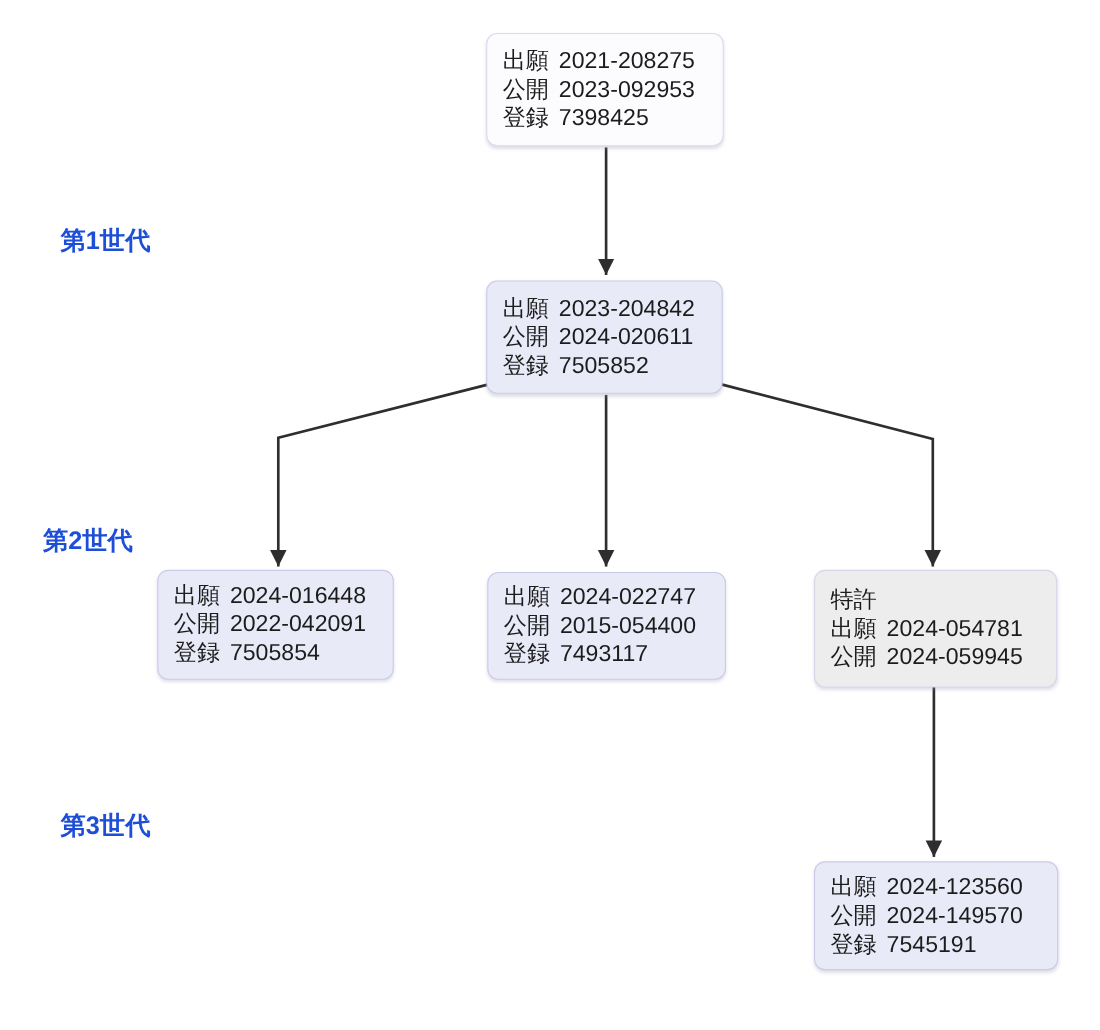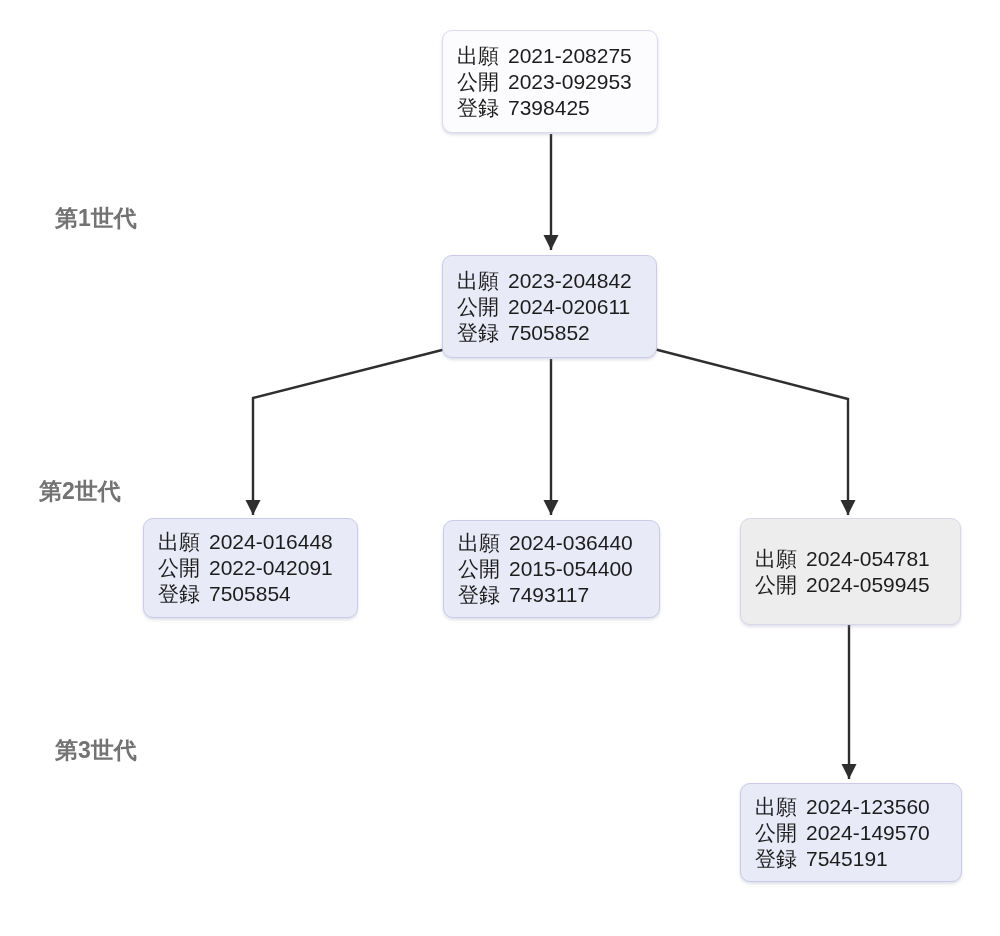--- a/index.html
+++ b/index.html
@@ -18,21 +18,21 @@
   .v-white{background:#fcfcfe;border:1.6px solid #d9dbf0;}
   .v-lav{background:#e9eaf8;border:1.6px solid #c9cbe8;}
   .v-gray{background:#ededee;border:1.6px solid #d6d7e8;}
   .node .line{display:flex;gap:9px;white-space:nowrap;}
   .n0{left:442px;top:30px;width:216px;height:103px;}
   .n1{left:442px;top:255px;width:215px;height:103px;}
   .n2{left:143px;top:518px;width:215px;height:100px;}
   .n3{left:443px;top:520px;width:217px;height:98px;}
   .n4{left:740px;top:518px;width:221px;height:107px;}
   .n5{left:740px;top:783px;width:222px;height:99px;}
-  .gen-label{position:absolute;font-weight:700;font-size:23px;color:#737373;}
+  .gen-label{position:absolute;font-weight:700;font-size:23px;color:#1d4ed8;}
   .g1{left:55px;top:203px;}
   .g2{left:39px;top:476px;}
   .g3{left:55px;top:735px;}
 </style>
 </head>
 <body>
 
 <div class="canvas">
 
   <svg class="edges" width="1000" height="936" viewBox="0 0 1000 936" aria-hidden="true">
@@ -93,33 +93,37 @@
     </div>
     <div class="line">
       <span>登録</span>
       <span>7505854</span>
     </div>
   </div>
 
   <div class="node n3 v-lav">
     <div class="line">
       <span>出願</span>
-      <span>2024-036440</span>
+      <span>2024-022747</span>
     </div>
     <div class="line">
       <span>公開</span>
       <span>2015-054400</span>
     </div>
     <div class="line">
       <span>登録</span>
       <span>7493117</span>
     </div>
   </div>
 
   <div class="node n4 v-gray">
+    <div class="line">
+      <span>特許</span>
+      <span></span>
+    </div>
     <div class="line">
       <span>出願</span>
       <span>2024-054781</span>
     </div>
     <div class="line">
       <span>公開</span>
       <span>2024-059945</span>
     </div>
   </div>
 

